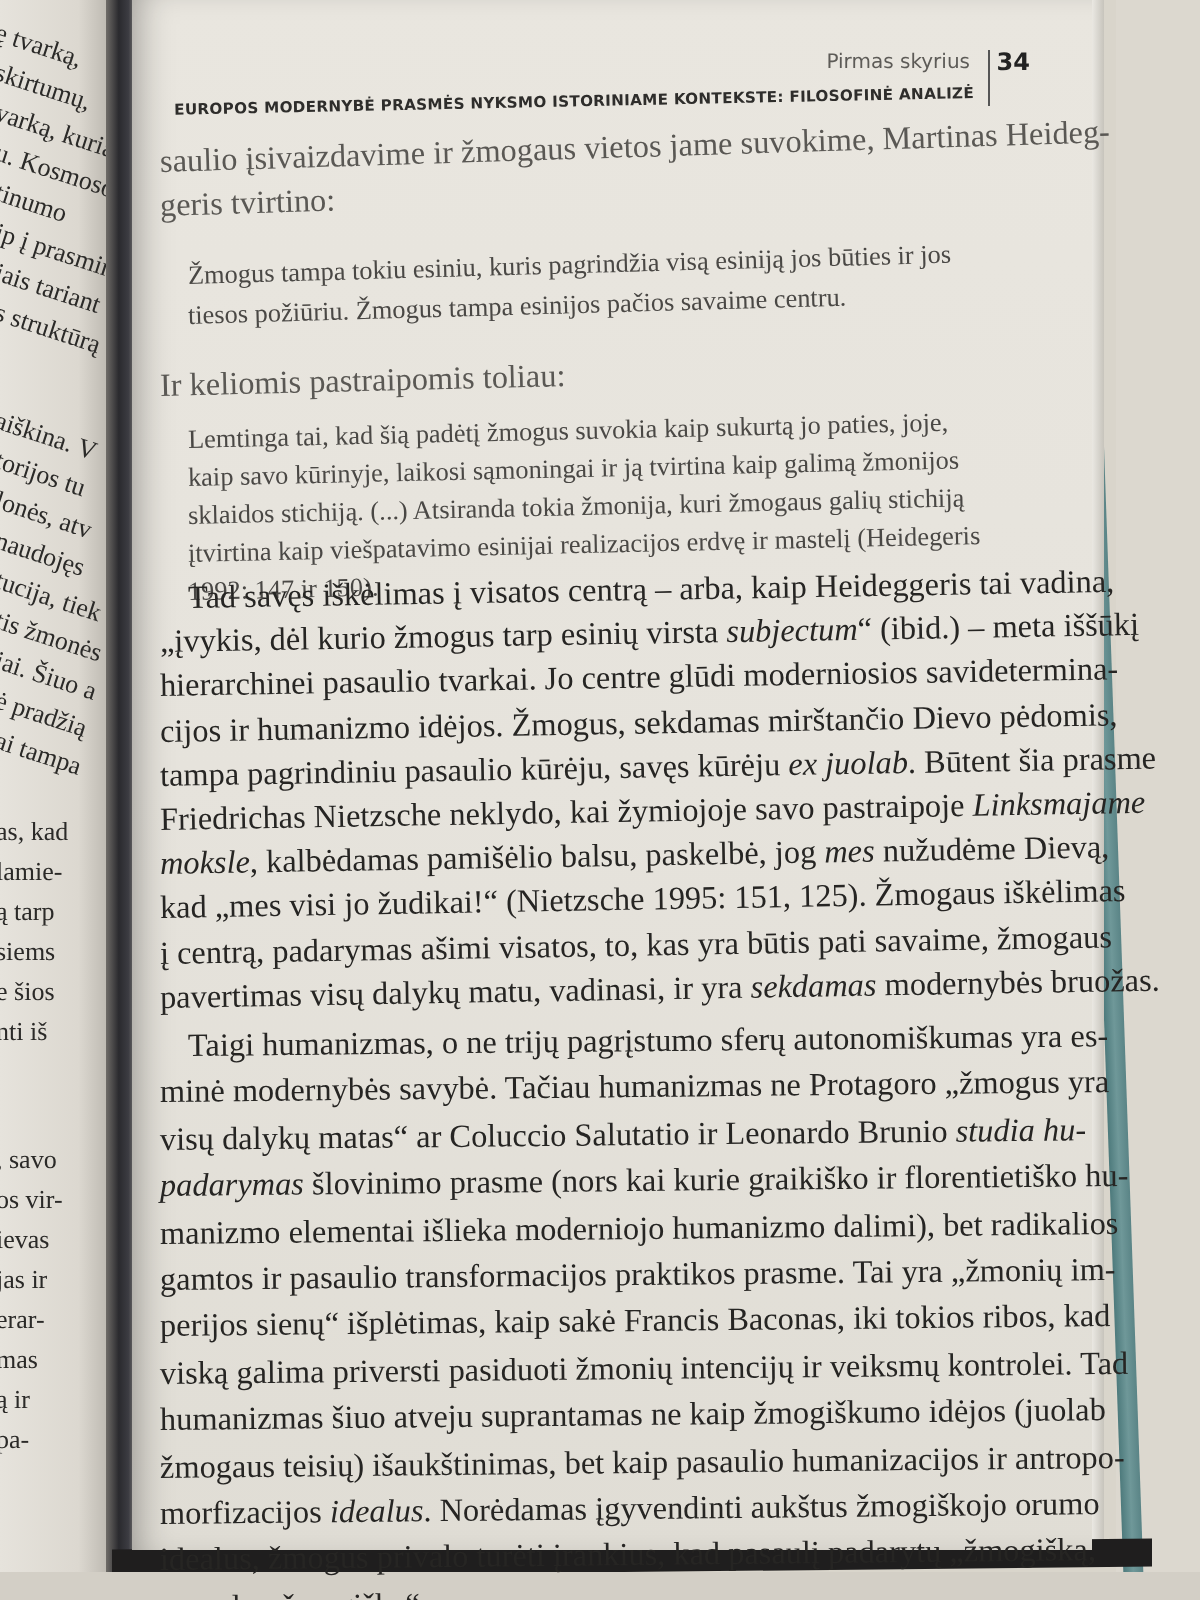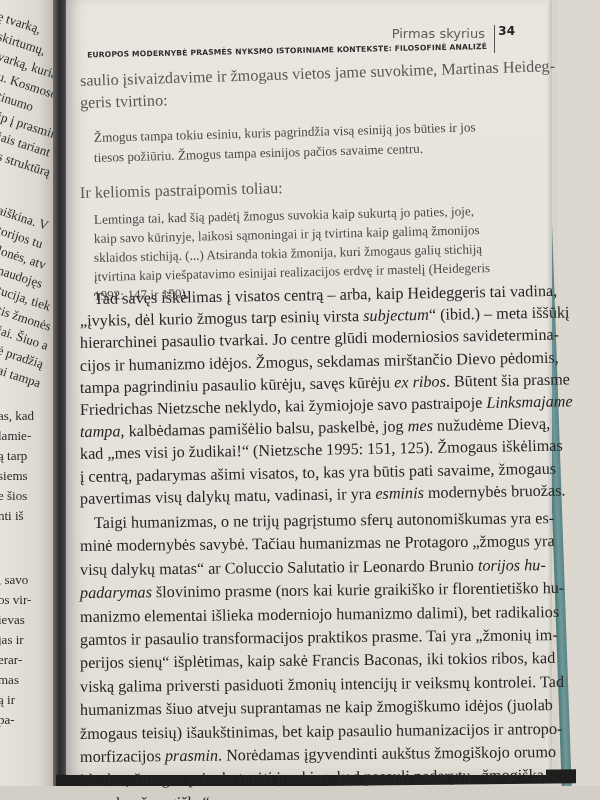--- a/index.html
+++ b/index.html
@@ -43,21 +43,21 @@
       position: absolute; left: 548px; top: 0; width: 10px; height: 790px;
       background: linear-gradient(90deg, #4d7a7c, #6f9899 50%, #5a8486);
       transform: skewX(2deg);
     }
     .desk-right { position: absolute; left: 558px; top: 0; width: 42px; height: 800px; background: #dcd8cf; }
 
     
     .run-head { position: absolute; left: 125px; top: 22px; width: 400px; }
     .chapter {
       position: absolute; right: 40px; top: 4px; font-family: "DejaVu Sans", sans-serif;
-      font-size: 13px; color: #5d5b57; text-align: right;
+      font-size: 10px; color: #5d5b57; text-align: right;
     }
     .head-divider { position: absolute; right: 30px; top: 3px; width: 1px; height: 28px; background: #555; }
     .page-num {
       position: absolute; right: 10px; top: 2px; font-family: "DejaVu Sans", sans-serif;
       font-weight: bold; font-size: 12px; color: #222;
     }
     .book-title {
       position: absolute; right: 38px; top: 20px; white-space: nowrap;
       font-family: "DejaVu Sans", sans-serif; font-size: 7.6px; letter-spacing: 0.15px;
       color: #2e2d2b; font-weight: bold; transform: rotate(-1.2deg); transform-origin: right center;
@@ -137,32 +137,32 @@
     <div class="line l-body l-faded" style="top: 112px; left: 0px; transform: rotate(-1.4deg);">Ir keliomis pastraipomis toliau:</div>
     <div class="line l-quote" style="top: 140px; left: 14px; transform: rotate(-1.3deg);">Lemtinga tai, kad šią padėtį žmogus suvokia kaip sukurtą jo paties, joje,</div>
     <div class="line l-quote" style="top: 159px; left: 14px; transform: rotate(-1.3deg);">kaip savo kūrinyje, laikosi sąmoningai ir ją tvirtina kaip galimą žmonijos</div>
     <div class="line l-quote" style="top: 178px; left: 14px; transform: rotate(-1.3deg);">sklaidos stichiją. (...) Atsiranda tokia žmonija, kuri žmogaus galių stichiją</div>
     <div class="line l-quote" style="top: 197px; left: 14px; transform: rotate(-1.3deg);">įtvirtina kaip viešpatavimo esinijai realizacijos erdvę ir mastelį (Heidegeris</div>
     <div class="line l-quote" style="top: 216px; left: 14px; transform: rotate(-1.3deg);">1992: 147 ir 150).</div>
     <div class="line l-body" style="top: 218px; left: 14px; transform: rotate(-1deg);">Tad savęs iškėlimas į visatos centrą – arba, kaip Heideggeris tai vadina,</div>
     <div class="line l-body" style="top: 240.2px; left: 0px; transform: rotate(-1deg);">„įvykis, dėl kurio žmogus tarp esinių virsta <em>subjectum</em>“ (ibid.) – meta iššūkį</div>
     <div class="line l-body" style="top: 262.4px; left: 0px; transform: rotate(-1deg);">hierarchinei pasaulio tvarkai. Jo centre glūdi moderniosios savidetermina-</div>
     <div class="line l-body" style="top: 284.6px; left: 0px; transform: rotate(-1deg);">cijos ir humanizmo idėjos. Žmogus, sekdamas mirštančio Dievo pėdomis,</div>
-    <div class="line l-body" style="top: 306.8px; left: 0px; transform: rotate(-1deg);">tampa pagrindiniu pasaulio kūrėju, savęs kūrėju <em>ex ribos</em>. Būtent šia prasme</div>
+    <div class="line l-body" style="top: 306.8px; left: 0px; transform: rotate(-1deg);">tampa pagrindiniu pasaulio kūrėju, savęs kūrėju <em>ex juolab</em>. Būtent šia prasme</div>
     <div class="line l-body" style="top: 329px; left: 0px; transform: rotate(-1deg);">Friedrichas Nietzsche neklydo, kai žymiojoje savo pastraipoje <em>Linksmajame</em></div>
-    <div class="line l-body" style="top: 351.2px; left: 0px; transform: rotate(-1deg);"><em>tampa</em>, kalbėdamas pamišėlio balsu, paskelbė, jog <em>mes</em> nužudėme Dievą,</div>
+    <div class="line l-body" style="top: 351.2px; left: 0px; transform: rotate(-1deg);"><em>moksle</em>, kalbėdamas pamišėlio balsu, paskelbė, jog <em>mes</em> nužudėme Dievą,</div>
     <div class="line l-body" style="top: 373.4px; left: 0px; transform: rotate(-1deg);">kad „mes visi jo žudikai!“ (Nietzsche 1995: 151, 125). Žmogaus iškėlimas</div>
     <div class="line l-body" style="top: 395.6px; left: 0px; transform: rotate(-1deg);">į centrą, padarymas ašimi visatos, to, kas yra būtis pati savaime, žmogaus</div>
-    <div class="line l-body" style="top: 417.8px; left: 0px; transform: rotate(-1deg);">pavertimas visų dalykų matu, vadinasi, ir yra <em>esminis</em> modernybės bruožas.</div>
+    <div class="line l-body" style="top: 417.8px; left: 0px; transform: rotate(-1deg);">pavertimas visų dalykų matu, vadinasi, ir yra <em>sekdamas</em> modernybės bruožas.</div>
     <div class="line l-body" style="top: 442px; left: 14px; transform: rotate(-0.6deg);">Taigi humanizmas, o ne trijų pagrįstumo sferų autonomiškumas yra es-</div>
     <div class="line l-body" style="top: 465.4px; left: 0px; transform: rotate(-0.6deg);">minė modernybės savybė. Tačiau humanizmas ne Protagoro „žmogus yra</div>
-    <div class="line l-body" style="top: 488.8px; left: 0px; transform: rotate(-0.6deg);">visų dalykų matas“ ar Coluccio Salutatio ir Leonardo Brunio <em>torijos hu-</em></div>
+    <div class="line l-body" style="top: 488.8px; left: 0px; transform: rotate(-0.6deg);">visų dalykų matas“ ar Coluccio Salutatio ir Leonardo Brunio <em>studia hu-</em></div>
     <div class="line l-body" style="top: 512.2px; left: 0px; transform: rotate(-0.6deg);"><em>padarymas</em> šlovinimo prasme (nors kai kurie graikiško ir florentietiško hu-</div>
     <div class="line l-body" style="top: 535.6px; left: 0px; transform: rotate(-0.6deg);">manizmo elementai išlieka moderniojo humanizmo dalimi), bet radikalios</div>
     <div class="line l-body" style="top: 559px; left: 0px; transform: rotate(-0.6deg);">gamtos ir pasaulio transformacijos praktikos prasme. Tai yra „žmonių im-</div>
     <div class="line l-body" style="top: 582.4px; left: 0px; transform: rotate(-0.6deg);">perijos sienų“ išplėtimas, kaip sakė Francis Baconas, iki tokios ribos, kad</div>
     <div class="line l-body" style="top: 605.8px; left: 0px; transform: rotate(-0.6deg);">viską galima priversti pasiduoti žmonių intencijų ir veiksmų kontrolei. Tad</div>
     <div class="line l-body" style="top: 629.2px; left: 0px; transform: rotate(-0.6deg);">humanizmas šiuo atveju suprantamas ne kaip žmogiškumo idėjos (juolab</div>
     <div class="line l-body" style="top: 652.6px; left: 0px; transform: rotate(-0.6deg);">žmogaus teisių) išaukštinimas, bet kaip pasaulio humanizacijos ir antropo-</div>
-    <div class="line l-body" style="top: 676px; left: 0px; transform: rotate(-0.6deg);">morfizacijos <em>prasmin</em>. Norėdamas įgyvendinti aukštus žmogiškojo orumo</div>
+    <div class="line l-body" style="top: 676px; left: 0px; transform: rotate(-0.6deg);">morfizacijos <em>idealus</em>. Norėdamas įgyvendinti aukštus žmogiškojo orumo</div>
     <div class="line l-body" style="top: 699.4px; left: 0px; transform: rotate(-0.6deg);">idealus, žmogus privalo turėti įrankius, kad pasaulį padarytų „žmogišką,</div>
     <div class="line l-body" style="top: 722.8px; left: 0px; transform: rotate(-0.6deg);">pernelyg žmogišką“.</div>
   </div>
 
 </body></html>

